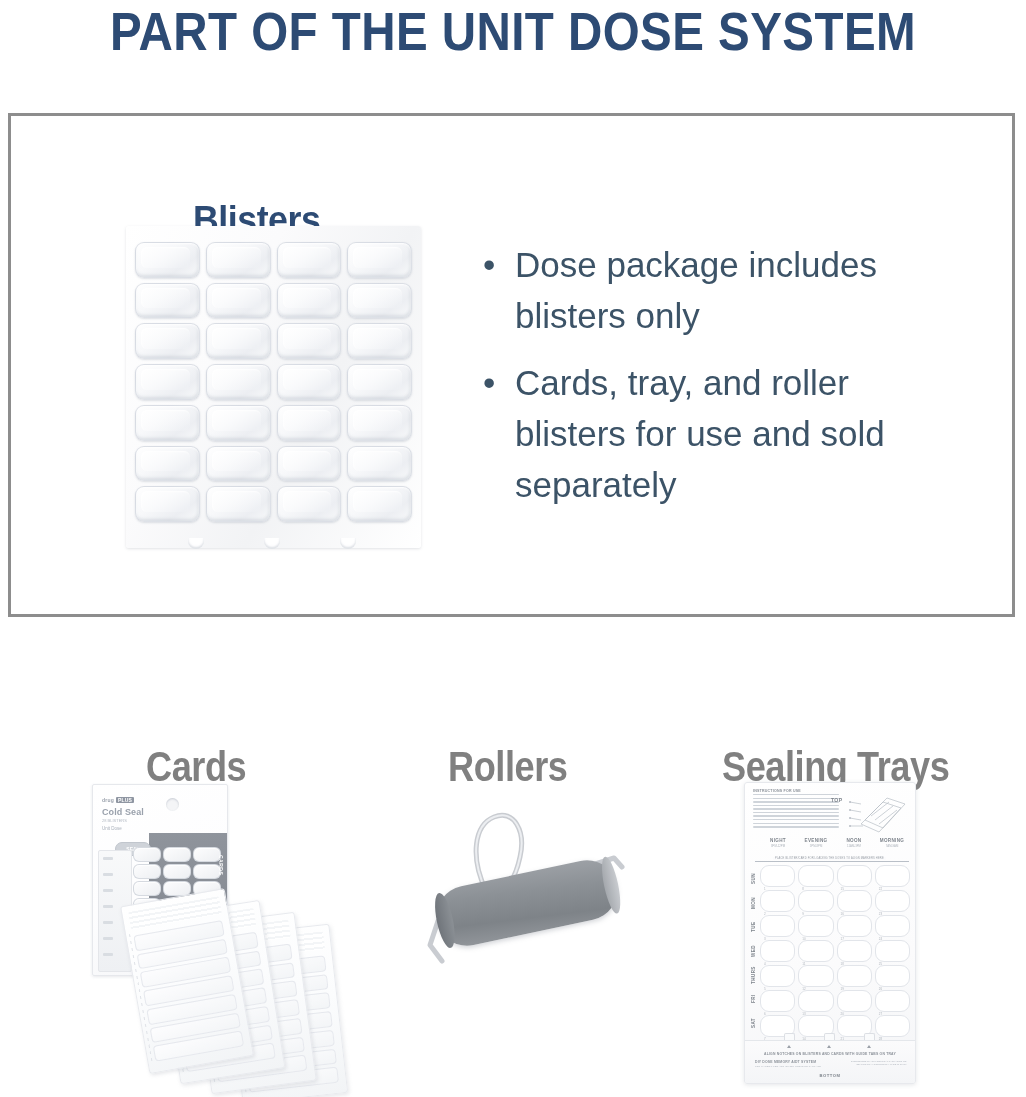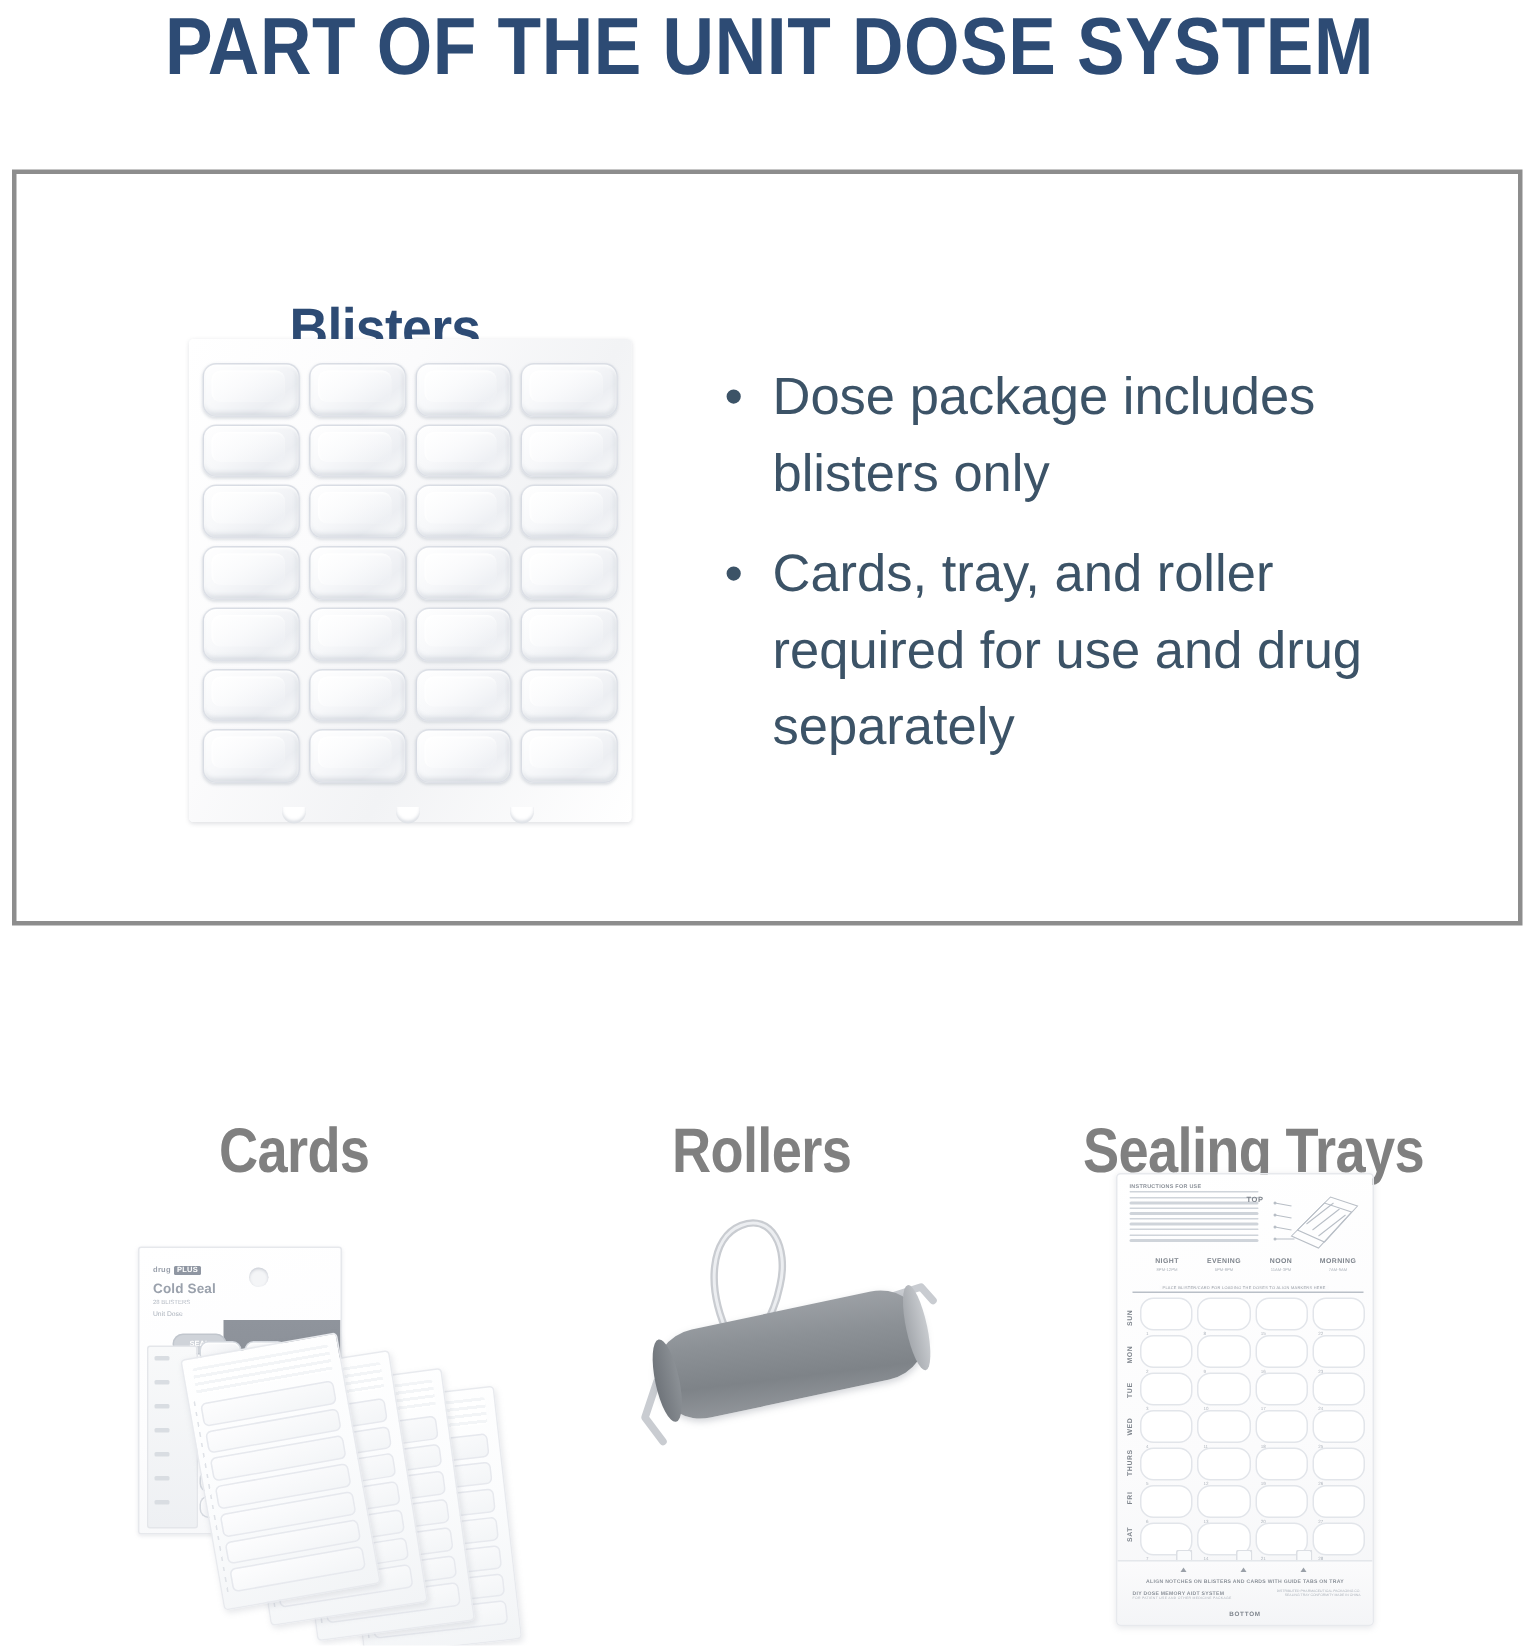--- a/index.html
+++ b/index.html
@@ -149,21 +149,20 @@
   }
   .card-pack{
     position:absolute;
     left:14px; top:6px;
     width:134px; height:190px;
     background:linear-gradient(160deg,#ffffff 0%,#fdfdfe 55%,#f5f6f8 100%);
     border:1px solid #e6e8ec;
     border-radius:2px;
     box-shadow:0 1px 3px rgba(140,146,158,.20);
     overflow:hidden;
-    margin-top:47px;
   }
   .pack-hang-hole{
     position:absolute;
     left:73px; top:13px;
     width:13px;height:13px;
     border-radius:50%;
     background:#f4f5f7;
     box-shadow:inset 0 1px 2px rgba(150,158,172,.45);
   }
   .pack-logo{
@@ -446,21 +445,21 @@
     </div>
   </div>
 
   <ul id="blisters-bullets" style="list-style:none;margin:0;padding:0;">
     <li class="bullet-row">
       <span class="bullet-dot">•</span>
       <span class="bullet-text">Dose package includes blisters only</span>
     </li>
     <li class="bullet-row">
       <span class="bullet-dot">•</span>
-      <span class="bullet-text">Cards, tray, and roller required for use and drug separately</span>
+      <span class="bullet-text">Cards, tray, and roller blisters for use and sold separately</span>
     </li>
   </ul>
 </section>
 
 <h3 class="product-heading" id="heading-cards">Cards</h3>
 <h3 class="product-heading" id="heading-rollers">Rollers</h3>
 <h3 class="product-heading" id="heading-trays">Sealing Trays</h3>
 
 <div id="cards-photo">
 

